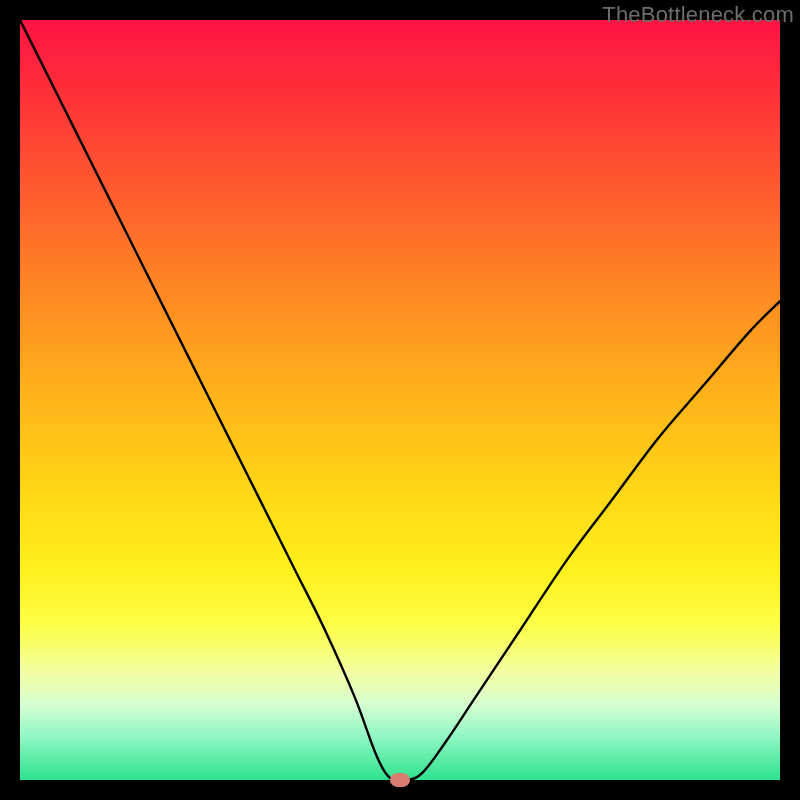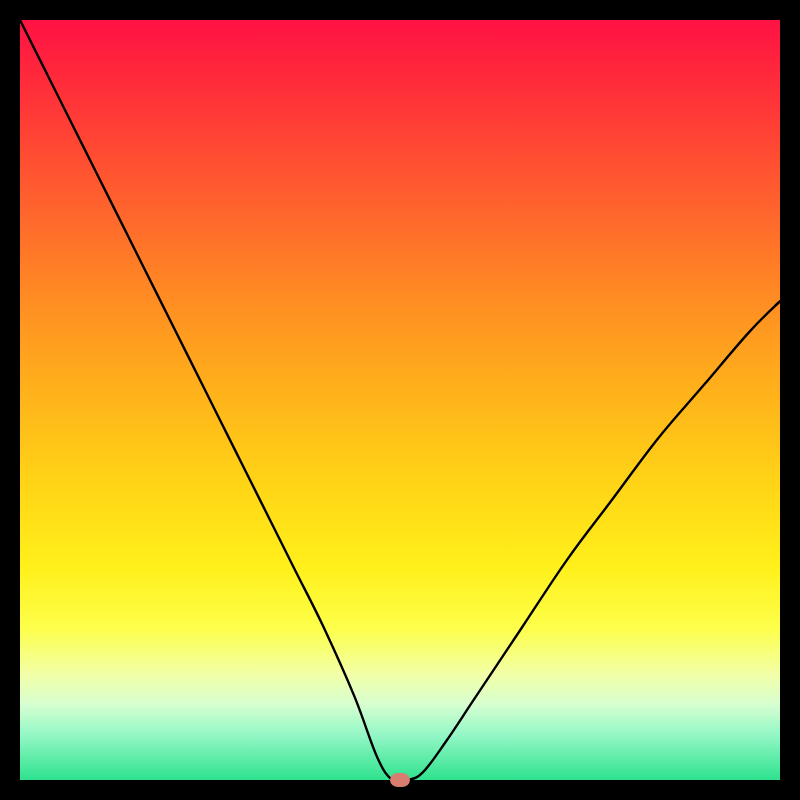--- a/index.html
+++ b/index.html
@@ -63,19 +63,20 @@
     border-radius: 8px / 7px;
     background: #d87d6f;
     z-index: 4;
     transform: translate(-50%, -50%);
   }
 </style>
 </head>
 <body>
 
 <div class="stage">
+  <div class="watermark">TheBottleneck.com</div>
   <div class="plot-area">
     <svg class="curve" viewBox="0 0 760 760" preserveAspectRatio="none">
       <path id="curve-path" fill="none" stroke="#000" stroke-width="2.4" stroke-linecap="round" stroke-linejoin="round" d="M 0.0 0.0 C 5.5 10.9, 19.5 38.9, 30.4 60.8 C 41.3 82.7, 49.9 99.7, 60.8 121.6 C 71.7 143.5, 80.3 160.5, 91.2 182.4 C 102.1 204.3, 110.7 221.3, 121.6 243.2 C 132.5 265.1, 141.1 282.1, 152.0 304.0 C 162.9 325.9, 171.5 342.9, 182.4 364.8 C 193.3 386.7, 201.9 403.7, 212.8 425.6 C 223.7 447.5, 232.3 464.5, 243.2 486.4 C 254.1 508.3, 262.7 525.3, 273.6 547.2 C 284.5 569.1, 293.1 584.7, 304.0 608.0 C 314.9 631.3, 324.8 653.1, 334.4 676.4 C 344.0 699.7, 350.4 722.2, 357.2 737.2 C 364.0 752.2, 366.9 755.9, 372.4 760.0 C 377.9 764.1, 382.1 761.4, 387.6 760.0 C 393.1 758.6, 396.0 759.2, 402.8 752.4 C 409.6 745.6, 416.0 735.7, 425.6 722.0 C 435.2 708.3, 442.3 696.9, 456.0 676.4 C 469.7 655.9, 485.2 632.6, 501.6 608.0 C 518.0 583.4, 530.8 562.9, 547.2 539.6 C 563.6 516.3, 576.4 500.7, 592.8 478.8 C 609.2 456.9, 622.0 438.5, 638.4 418.0 C 654.8 397.5, 667.6 384.0, 684.0 364.8 C 700.4 345.6, 715.9 326.6, 729.6 311.6 C 743.3 296.6, 754.5 286.7, 760.0 281.2"></path>
     </svg>
     <div id="opt-marker" class="marker" style="left: 380px; top: 760px; background: rgb(216, 125, 111);"></div>
   </div>
 </div>
 
 </body></html>

